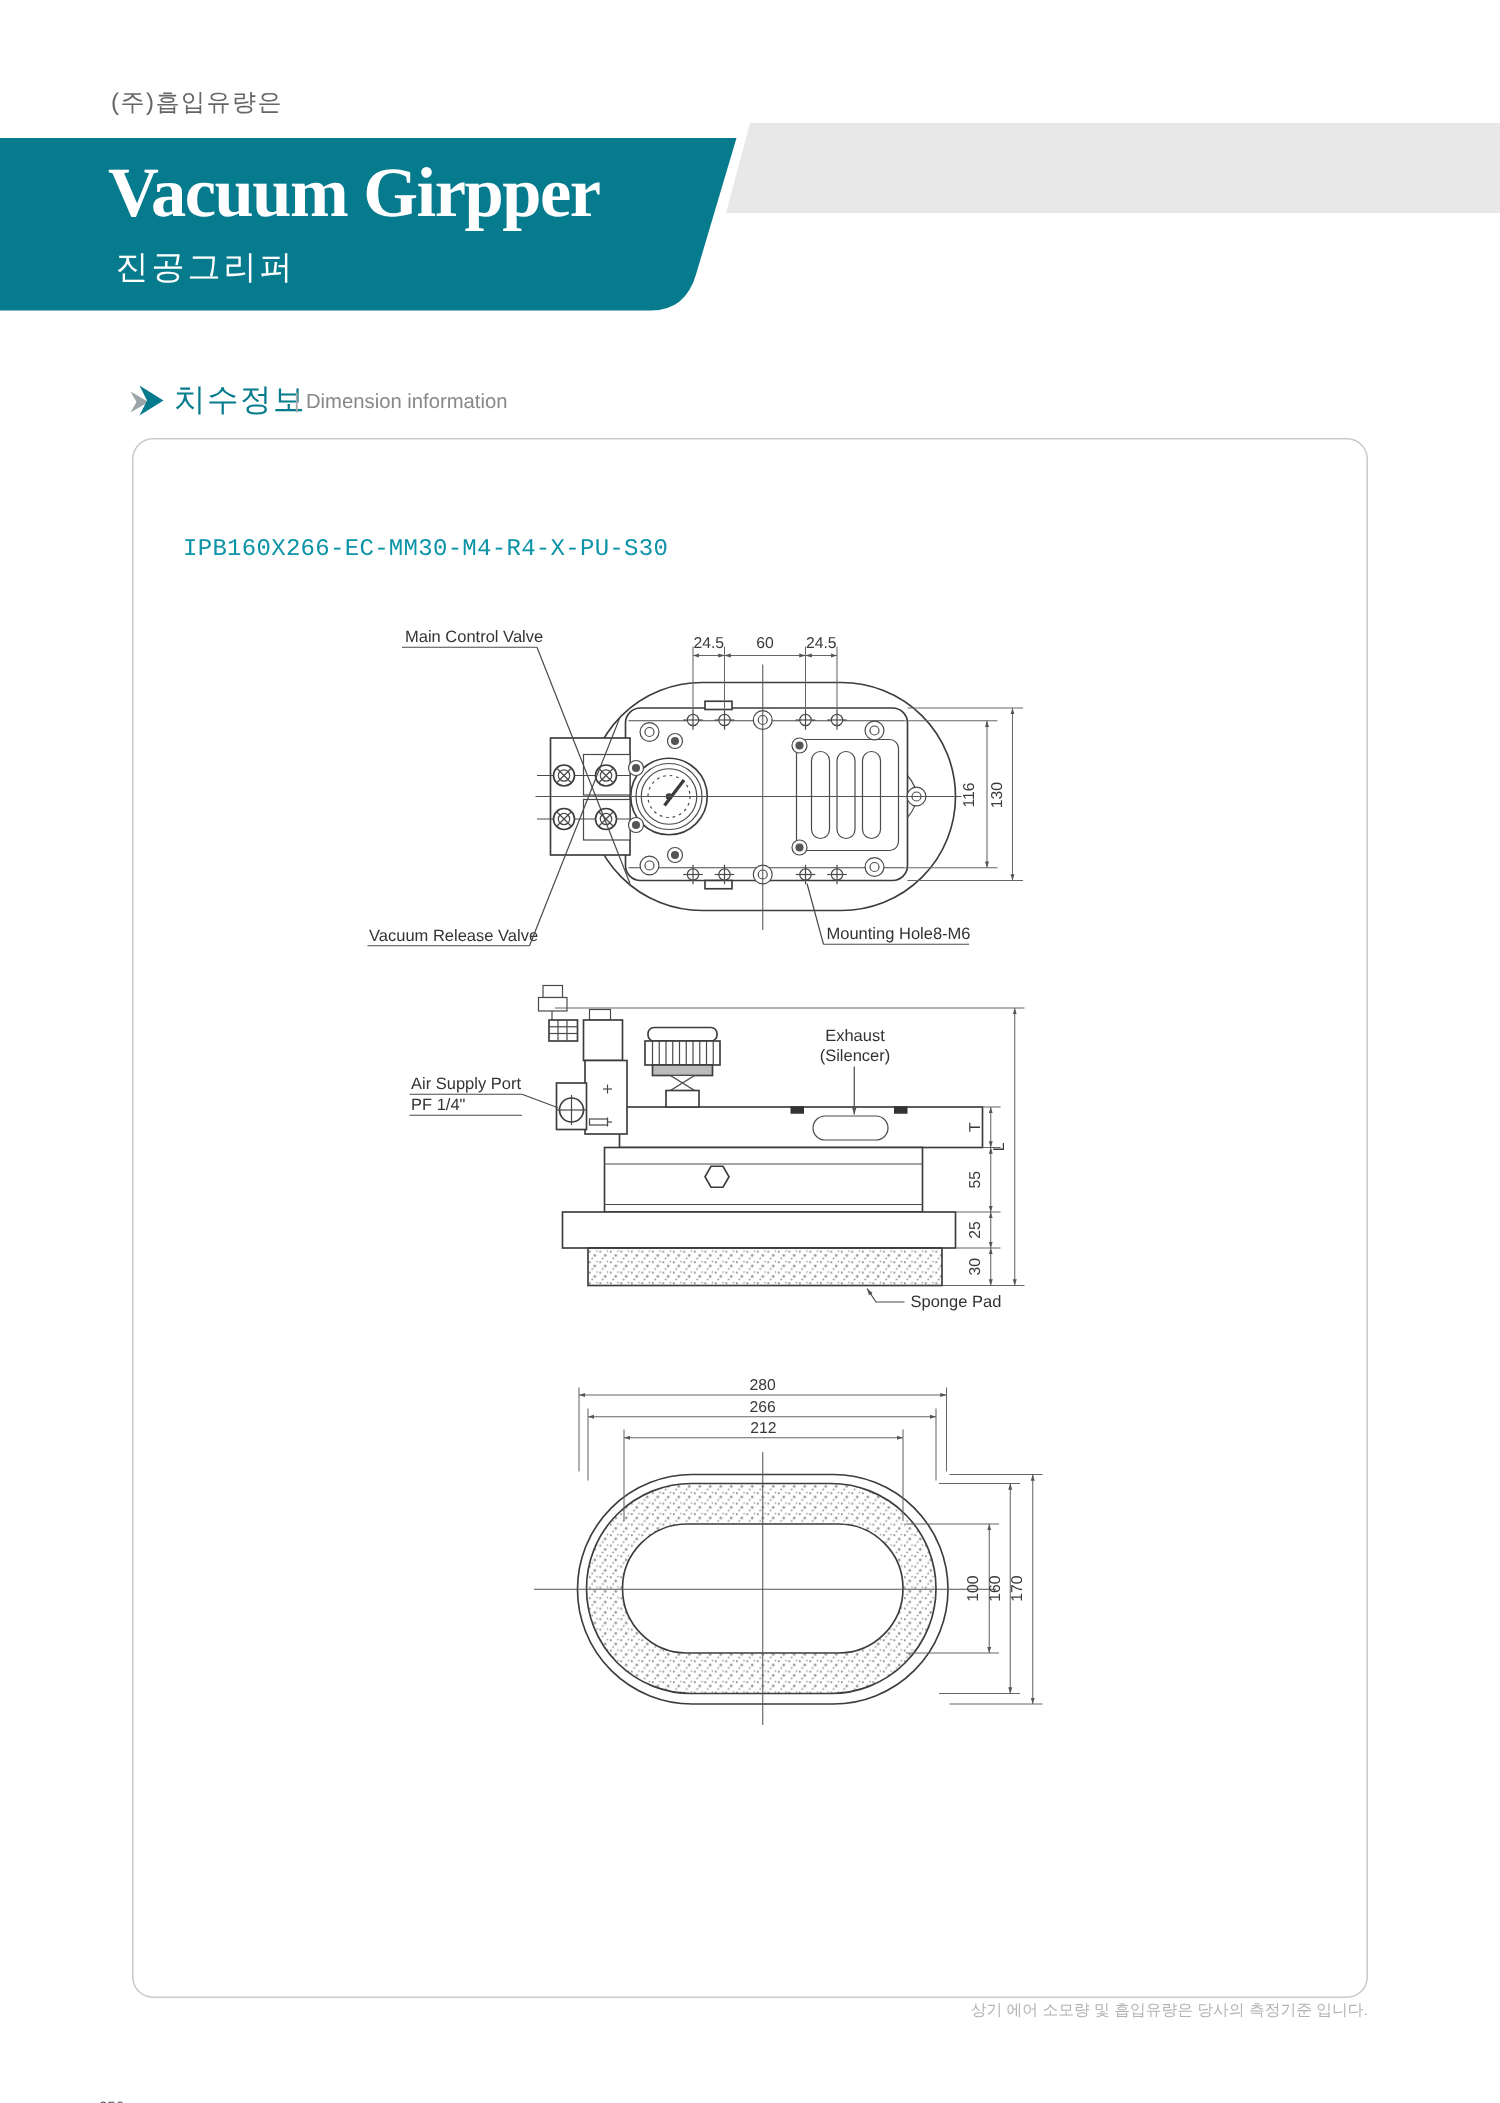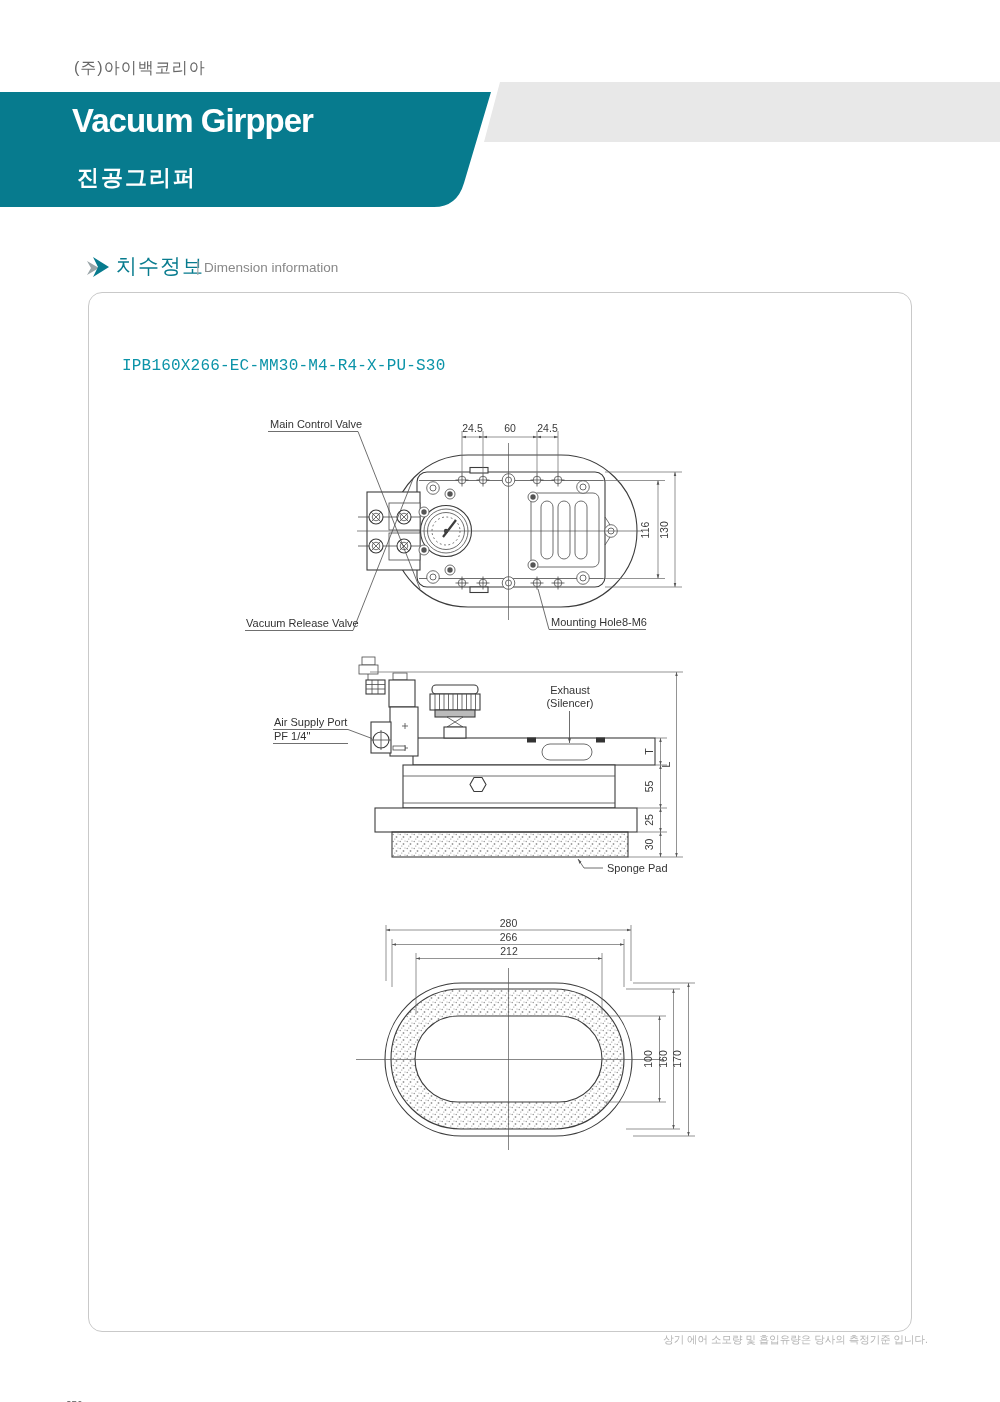--- a/index.html
+++ b/index.html
@@ -1,44 +1,44 @@
 <!DOCTYPE html>
 <html style="--teal: #077b8e; --teal_text: #0b93a8; --gray_band: #e8e8e8; --line: #3c3c3c; --dim_line: #666666;"><head>
 <meta charset="utf-8">
 <style>
   html,body{margin:0;padding:0;background:#fff;}
   body{width:1000px;height:1402px;position:relative;overflow:hidden;
        font-family:"Liberation Sans","DejaVu Sans",sans-serif;}
   .abs{position:absolute;}
   .company{left:74px;top:58px;font-size:16px;color:#666;letter-spacing:1px;}
   .hdr{left:0;top:0;pointer-events:none;}
-  .title{left:72px;top:102px;font-size:33px;font-weight:bold;color:#fff;letter-spacing:-1px;}
-  .subtitle{left:77px;top:163px;font-size:22px;font-weight:bold;color:#fff;letter-spacing:2px;}
+  .title{left:72px;top:102px;font-size:47px;font-weight:bold;color:#fff;letter-spacing:-1px;font-family:Liberation Serif, serif;}
+  .subtitle{left:77px;top:163px;font-size:22px;font-weight:normal;color:#fff;letter-spacing:2px;}
   .sec-icon{left:86px;top:255px;}
   .sec-ko{left:116px;top:252px;font-size:21px;font-weight:normal;color:var(--teal,#077b8e);letter-spacing:1px;}
   .sec-div{left:196px;top:259px;font-size:14px;color:#aaa;}
   .sec-en{left:204px;top:260px;font-size:13.5px;color:#888;}
   .box{left:88px;top:292px;width:822px;height:1038px;border:1.2px solid #c9c9c9;border-radius:14px;background:#fff;}
   .model{left:122px;top:357px;font-size:16px;color:var(--teal_text,#0b93a8);letter-spacing:0.2px;font-family:Liberation Mono, monospace;}
   .pageno{left:66px;top:1400px;font-size:10px;color:#555;}
-  .footnote{right:72px;top:1333px;font-size:10.5px;color:#b3b3b3;}
+  .footnote{right:88px;top:1333px;font-size:10.5px;color:#b3b3b3;}
   .drawings{left:0;top:0;pointer-events:none;}
   .ol{stroke:#3c3c3c;stroke-width:1.1;}
   .tl{stroke:#4a4a4a;stroke-width:0.8;}
   .cl{stroke:#555;stroke-width:0.7;}
   .dl{stroke:#666;stroke-width:0.7;}
   .dim{font-family:"Liberation Sans",sans-serif;font-size:10.5px;fill:#3a3a3a;}
   .lbl{font-family:"Liberation Sans",sans-serif;font-size:11px;fill:#333;}
 </style>
 </head>
 <body>
 
 <div>
 
-  <div class="abs company">(주)아이백코리아</div>
+  <div class="abs company">(주)흡입유량은</div>
 
   <svg class="abs hdr" width="1000" height="220">
     <path d="M500,82 L1000,82 L1000,142 L484,142 Z" style="fill:var(--gray_band,#e8e8e8)"></path>
     <path d="M0,92 L491,92 L464,183 Q457,207 434,207 L0,207 Z" style="fill:var(--teal,#077b8e)"></path>
   </svg>
   <div class="abs title">Vacuum Girpper</div>
   <div class="abs subtitle">진공그리퍼</div>
 
   <svg class="abs sec-icon" width="26" height="24">
     <polygon points="1,6 13,13 1,20 5,13" fill="#9aa5a8"></polygon>

